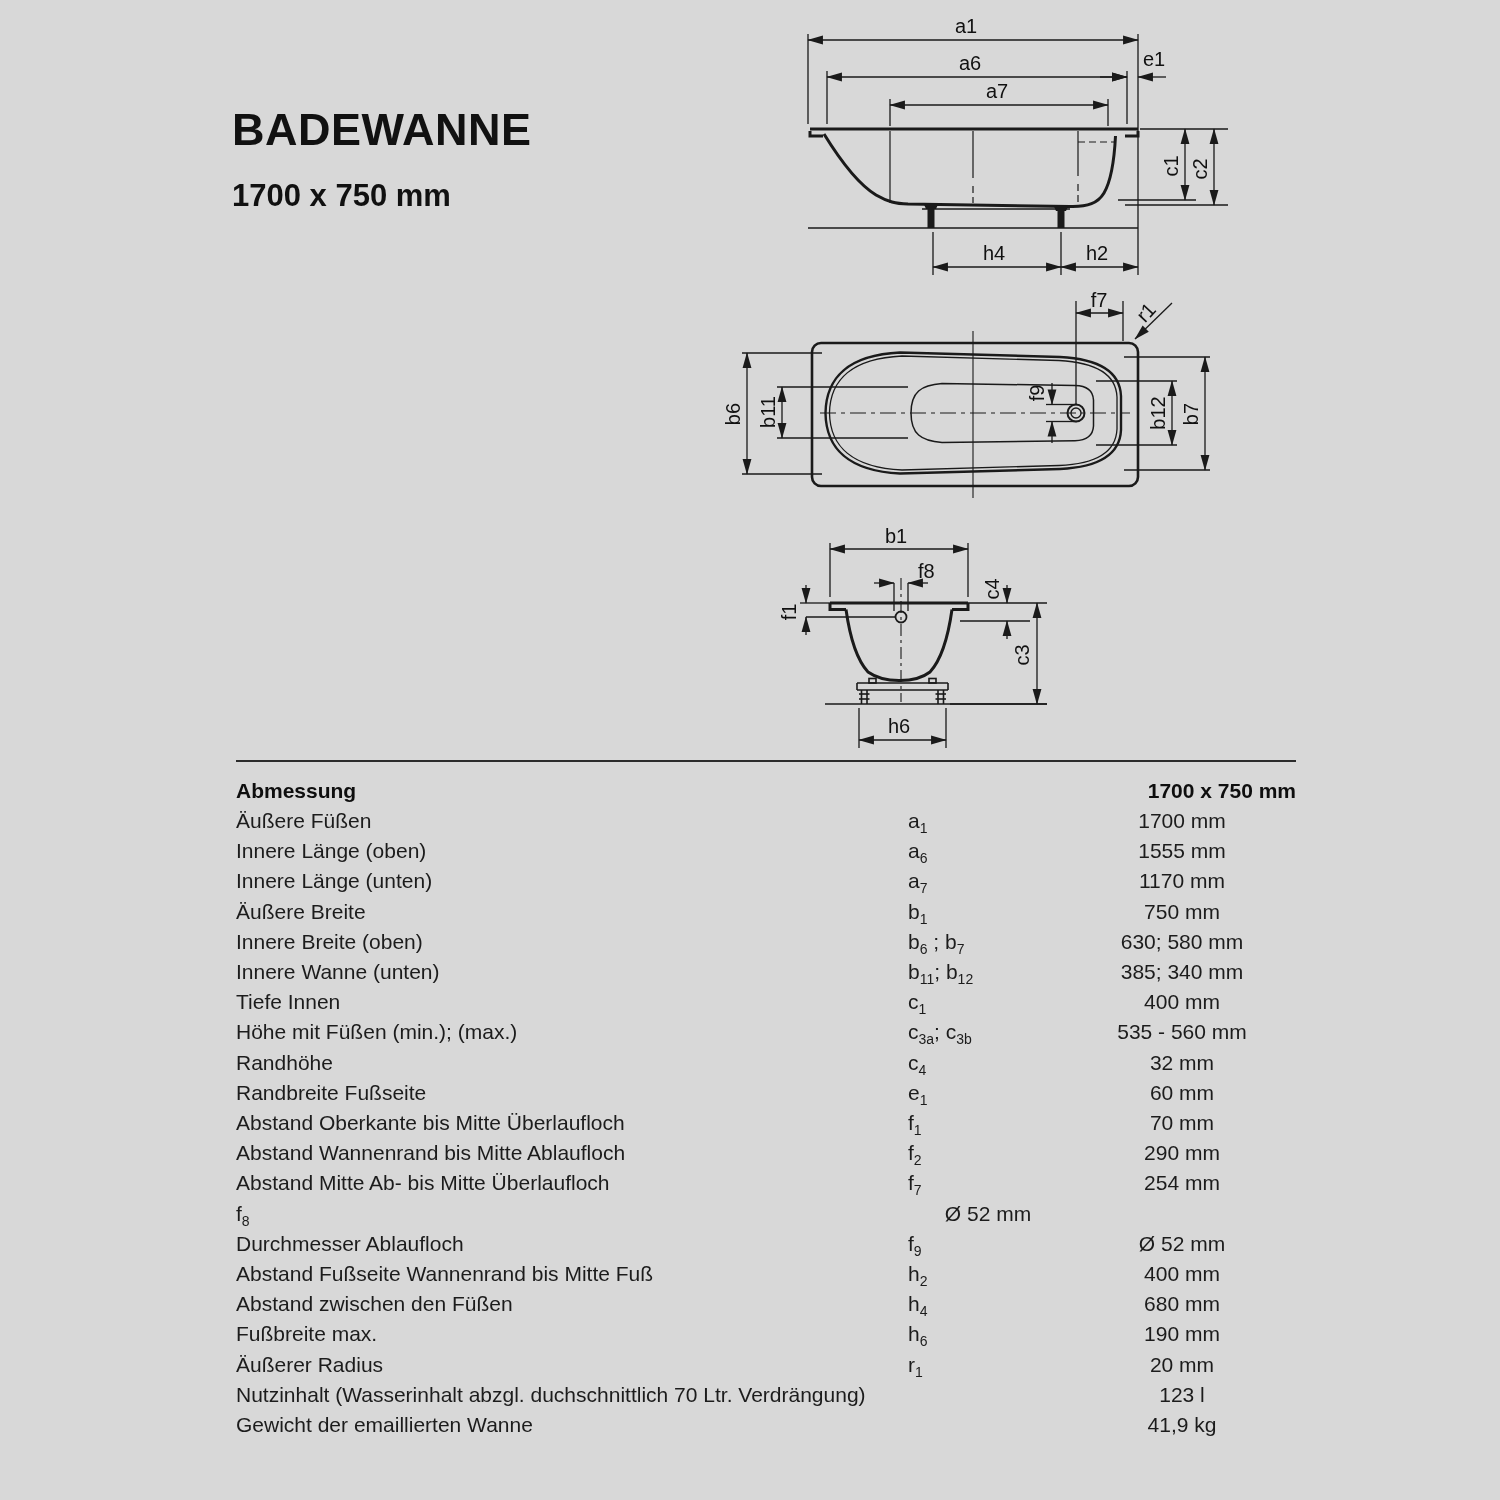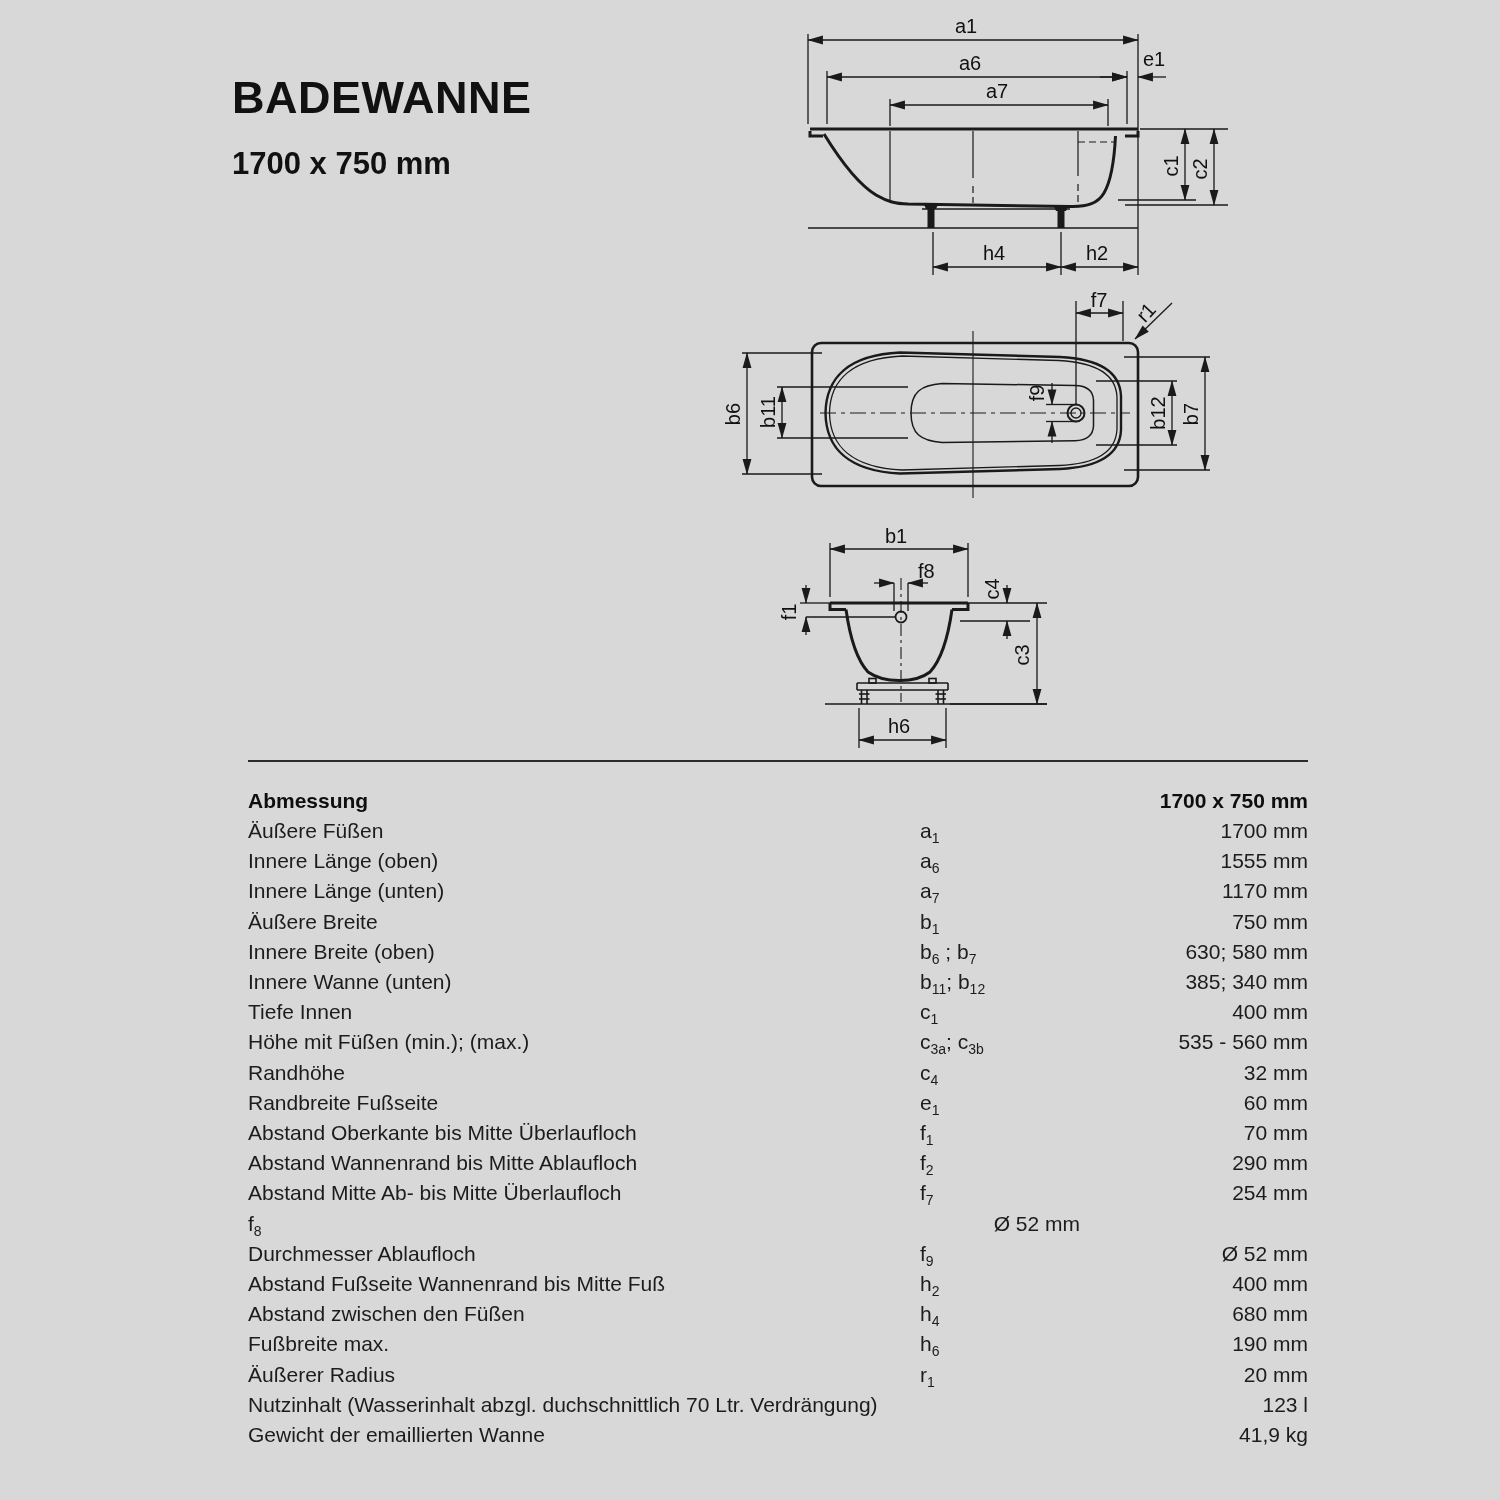--- a/index.html
+++ b/index.html
@@ -3,41 +3,41 @@
 <meta charset="utf-8">
 <style>
   html,body{margin:0;padding:0;}
   body{
     width:1500px;height:1500px;position:relative;
     background:#d8d8d8;
     font-family:"Liberation Sans", sans-serif;
     color:#151515;overflow:hidden;
   }
   .title-block{position:absolute;left:232px;top:72px;}
-  .title-main{font-size:45px;font-weight:700;letter-spacing:.5px;color:#111;}
+  .title-main{font-size:45px;font-weight:700;letter-spacing:.5px;color:#111;margin-top:32px;}
   .title-sub{font-size:31px;font-weight:700;margin-top:22px;color:#111;}
 
   svg text{
     font-family:"Liberation Sans", sans-serif;
     font-size:20px;fill:#111;
   }
 
   .dim-table{
-    position:absolute;left:248px;top:760px;width:1060px;
+    position:absolute;left:236px;top:760px;width:1060px;
     border-top:2px solid #2b2b2b;
-    padding-top:23px;
+    padding-top:13px;
     font-size:21px;color:#1c1c1c;
   }
   .thead{display:grid;grid-template-columns:672px 160px 1fr;line-height:31px;font-weight:700;color:#0e0e0e;}
   .thead .tval{text-align:right;}
   .trow{display:grid;grid-template-columns:672px 160px 1fr;line-height:30.2px;}
   .tlabel{white-space:nowrap;}
   .tsym{white-space:nowrap;}
   .tsym sub{font-size:14px;line-height:0;}
-  .tval{text-align:right;white-space:nowrap;}
+  .tval{text-align:center;white-space:nowrap;}
 </style>
 </head>
 <body>
 
 <div class="title-block">
   <div class="title-main">BADEWANNE</div>
   <div class="title-sub">1700 x 750 mm</div>
 </div>
 
 <svg width="1500" height="780" viewBox="0 0 1500 780" style="position:absolute;left:0;top:0;" stroke-linecap="butt" fill="none">

